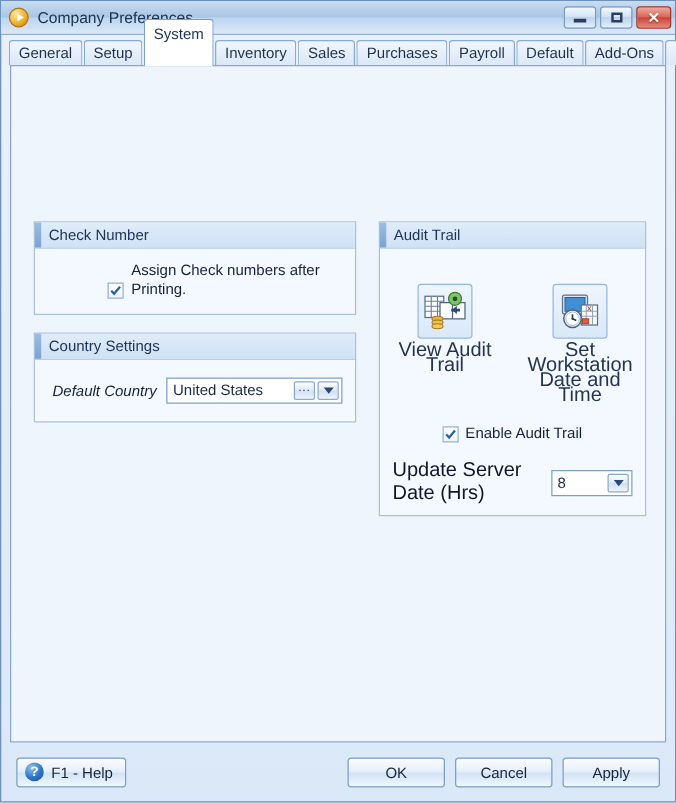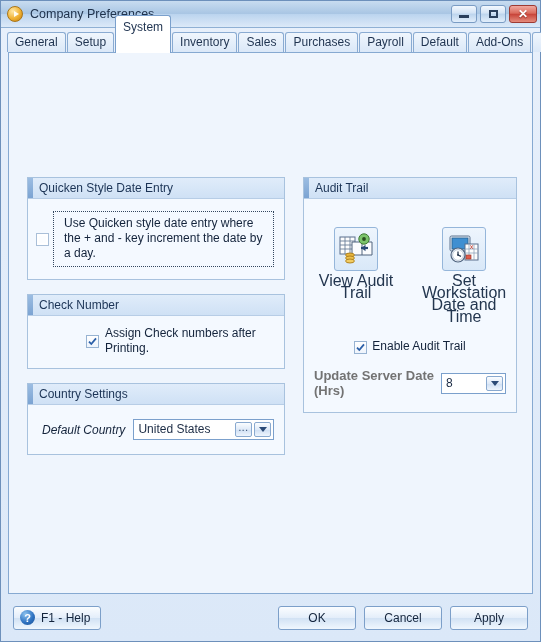--- a/index.html
+++ b/index.html
@@ -161,21 +161,21 @@
   .group-header::before {
     content: "";
     position: absolute;
     left: 0; top: 0; bottom: 0;
     width: 5px;
     background: linear-gradient(to bottom, #9cbde2 0%, #7ba3d2 100%);
   }
   .group-body { padding: 10px 10px 12px 10px; }
 
   
-  .cb-row { display: flex; align-items: center; padding-left: 48px; }
+  .cb-row { display: flex; align-items: flex-end; padding-left: 48px; }
   .checkbox {
     width: 13px; height: 13px;
     flex: 0 0 13px;
     border: 1px solid #97b3d2;
     background: linear-gradient(to bottom, #ffffff 0%, #eef4fc 100%);
     box-sizing: border-box;
     display: flex; align-items: center; justify-content: center;
     margin-top: 1px;
   }
   .checkbox.unchecked {
@@ -270,21 +270,21 @@
     justify-content: center;
     margin-top: 16px;
   }
   .audit-check .cb-label { margin-left: 5px; }
   .hrs-row {
     display: flex;
     align-items: center;
     justify-content: center;
     margin-top: 14px;
   }
-  .hrs-label { font-size: 13px; color: #737373; margin-right: 6px; font-weight: bold; }
+  .hrs-label { font-size: 16px; color: #0f172a; margin-right: 6px; }
   .combo.small { width: 65px; flex: 0 0 65px; height: 21px; }
   .combo.small .combo-btn { width: 17px; flex: 0 0 17px; }
 
   
   .footer {
     flex: 0 0 47px;
     height: 47px;
     display: flex;
     align-items: center;
     padding: 0 12px;
@@ -356,29 +356,20 @@
     <div class="tab">Default</div>
     <div class="tab">Add-Ons</div>
     <div class="tab">Email Setup</div>
   </div>
 
   <div class="content">
     <div class="panels">
 
       <div class="col-left">
 
-        <div class="group">
-          <div class="group-header">Quicken Style Date Entry</div>
-          <div class="quicken-body">
-            <div class="checkbox unchecked"></div>
-            <div class="dotted-box">
-              <div class="cb-label">Use Quicken style date entry where the + and - key increment the date by a day.</div>
-            </div>
-          </div>
-        </div>
 
         <div class="group">
           <div class="group-header">Check Number</div>
           <div class="group-body">
             <div class="cb-row">
               <div class="checkbox">
                 <svg class="tick" viewBox="0 0 9 9">
                   <path d="M1 4.6 L3.3 7 L8 1.4" stroke="#2a5fa8" stroke-width="1.8" fill="none"></path>
                 </svg>
               </div>

